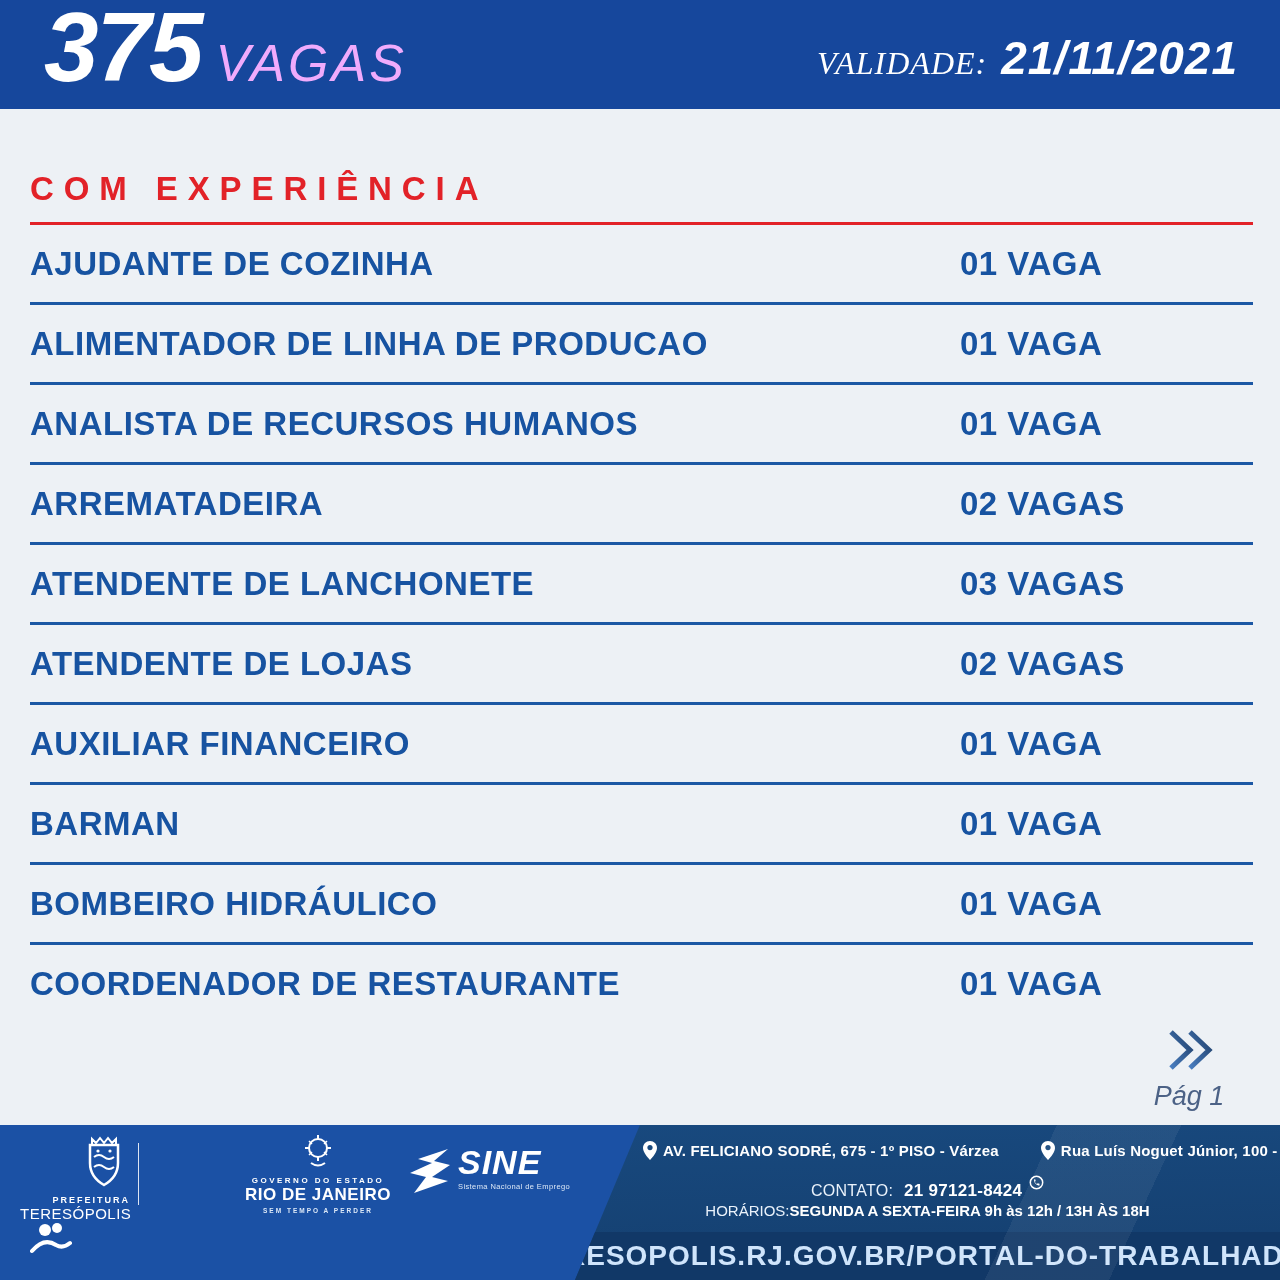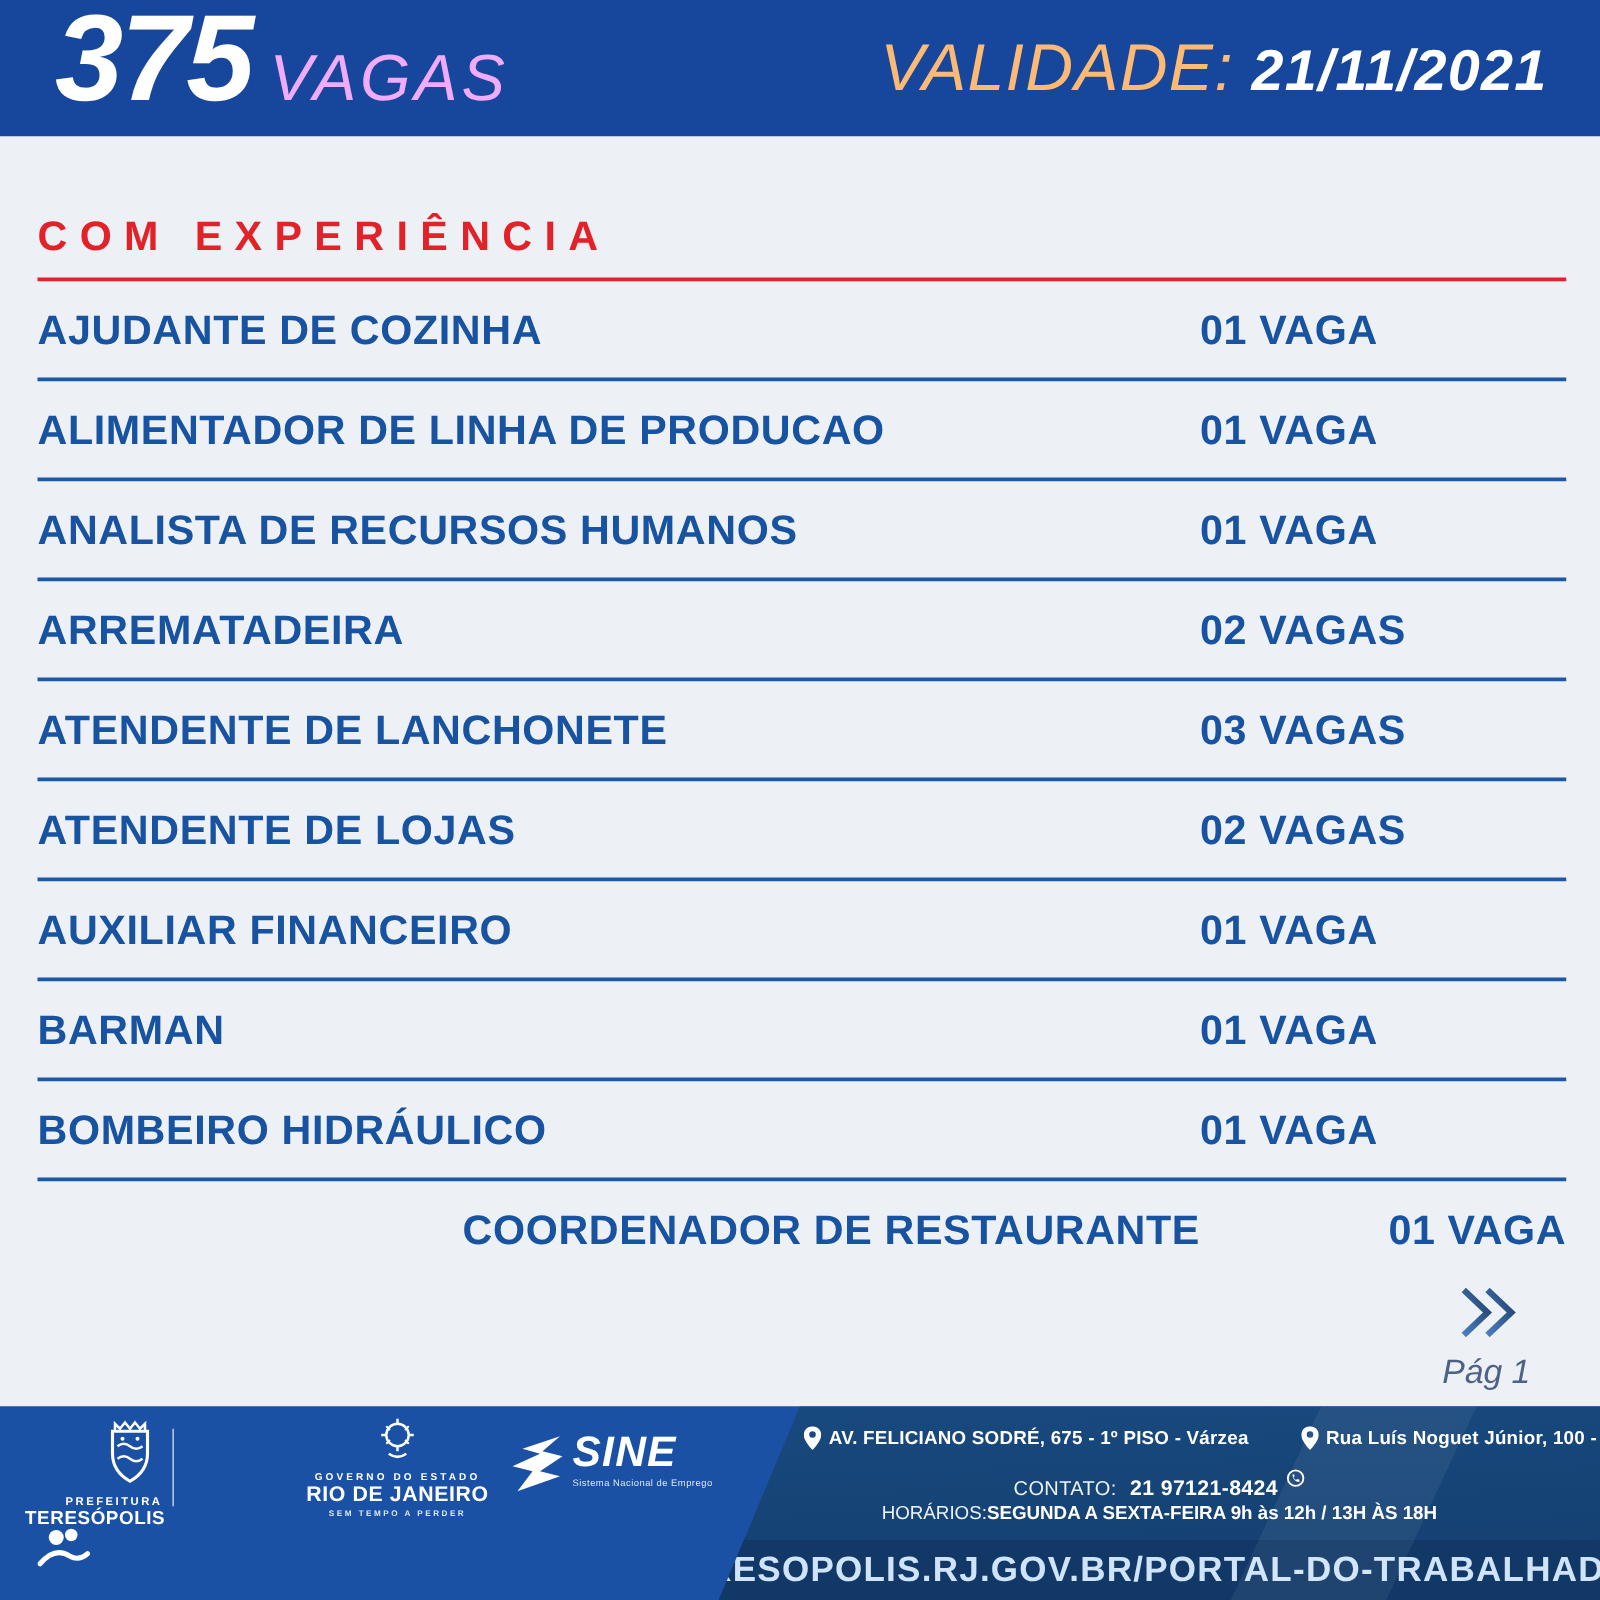--- a/index.html
+++ b/index.html
@@ -12,34 +12,34 @@
   .header{
     position:absolute;top:0;left:0;width:1280px;height:109px;
     background:#16479c;display:flex;align-items:flex-end;
     justify-content:space-between;box-sizing:border-box;
     padding:0 42px 16px 44px;color:#fff;
   }
   .hdr-left{display:flex;align-items:baseline;}
   .hdr-count{font-size:98px;line-height:.85;font-weight:bold;font-style:italic;letter-spacing:-2px;}
   .hdr-count-label{font-size:52px;font-style:italic;color:#f0abfc;margin-left:14px;letter-spacing:3px;}
   .hdr-right{display:flex;align-items:baseline;padding-bottom:8px;}
-  .hdr-validity-label{font-size:53px;font-style:italic;color:#fdba74;letter-spacing:1px;}
+  .hdr-validity-label{font-size:32px;font-style:italic;color:#ffffff;letter-spacing:1px;font-family:Liberation Serif, serif;}
   .hdr-validity-date{font-size:46px;font-style:italic;font-weight:bold;color:#fff;margin-left:14px;letter-spacing:1px;}
   
   .main{position:absolute;top:130px;left:0;width:1280px;box-sizing:border-box;padding:0 27px 0 30px;}
   .section-title{
     margin-top:40px;font-size:33px;font-weight:bold;color:#e22228;
     letter-spacing:.30em;
   }
   .section-rule{height:3px;background:#e22228;margin-top:14px;}
   .job-row{
     display:grid;grid-template-columns:930px 1fr;align-items:center;
     height:77px;border-bottom:3px solid #1c58a4;
   }
-  .job-row:last-child{border-bottom:none;text-align:right;}
+  .job-row:last-child{border-bottom:none;}
   .job-title,.job-count{
     font-size:33px;font-weight:bold;color:#1753a1;letter-spacing:.5px;white-space:nowrap;
   }
   
   .pagination{position:absolute;right:26px;top:1025px;width:130px;text-align:center;}
   .next-btn{display:inline-block;cursor:pointer;}
   .page-label{font-size:27px;font-style:italic;color:#4c6286;margin-top:2px;}
   
   .footer{position:absolute;left:0;top:1125px;width:1280px;height:155px;background:#1b51a5;}
   .footer-right{
@@ -66,21 +66,21 @@
     position:absolute;left:0;right:0;bottom:0;height:48px;background:#113867;
     display:flex;align-items:center;justify-content:center;
   }
   .website-link{
     font-size:28px;font-weight:bold;color:#cfe4fb;letter-spacing:1px;white-space:nowrap;cursor:pointer;
   }
   
   .footer-left{position:absolute;left:0;top:0;width:575px;height:155px;color:#fff;}
   .logo-teresopolis{position:absolute;left:20px;top:10px;width:110px;text-align:right;}
   .logo-teresopolis .l1{font-size:9px;font-weight:bold;letter-spacing:2px;margin-top:2px;}
-  .logo-teresopolis .l2{font-size:15px;font-weight:bold;letter-spacing:.5px;}
+  .logo-teresopolis .l2{font-size:15px;font-weight:normal;letter-spacing:.5px;}
   .v-divider{position:absolute;left:138px;top:18px;width:1px;height:62px;background:rgba(255,255,255,.85);}
   .dept-block{position:absolute;left:152px;top:22px;font-size:16px;font-weight:bold;line-height:1.25;}
   .logo-rj{position:absolute;left:243px;top:8px;width:150px;text-align:center;}
   .logo-rj .l1{font-size:8px;font-weight:bold;letter-spacing:2.5px;margin-top:1px;}
   .logo-rj .l2{font-size:17px;font-weight:bold;letter-spacing:.5px;}
   .logo-rj .l3{font-size:6.5px;font-weight:bold;letter-spacing:2px;margin-top:2px;color:#dce8f7;}
   .logo-sine{position:absolute;left:408px;top:22px;display:flex;align-items:flex-start;}
   .sine-text{margin-left:6px;text-align:left;}
   .sine-name{font-size:34px;font-weight:bold;font-style:italic;line-height:.9;letter-spacing:1px;}
   .sine-tagline{font-size:7.5px;margin-top:4px;letter-spacing:.4px;color:#dce8f7;}

